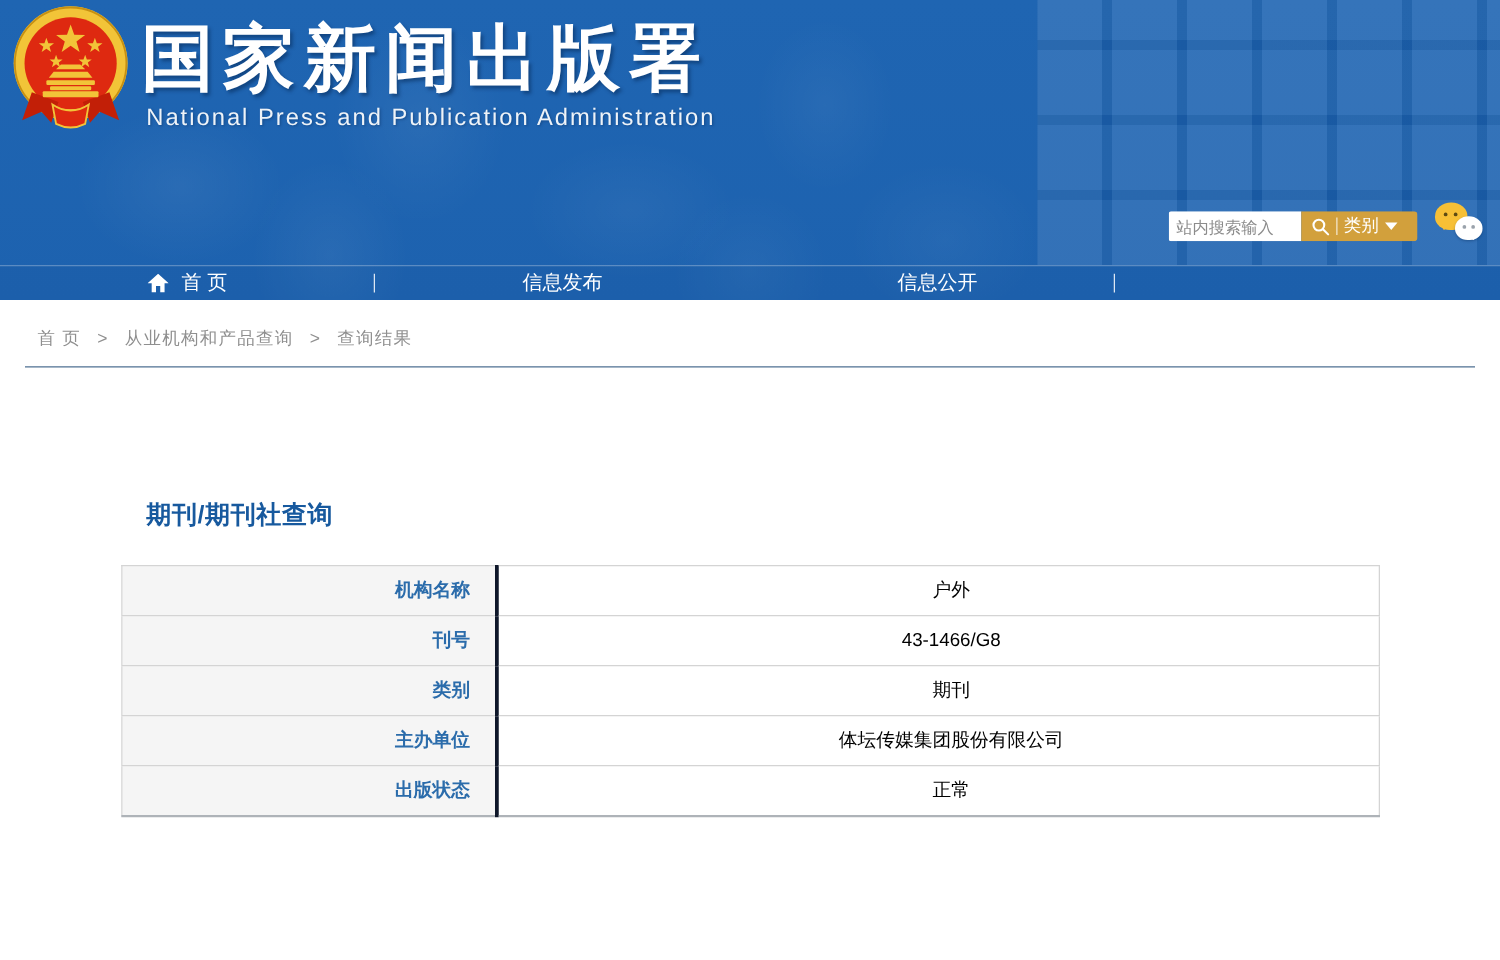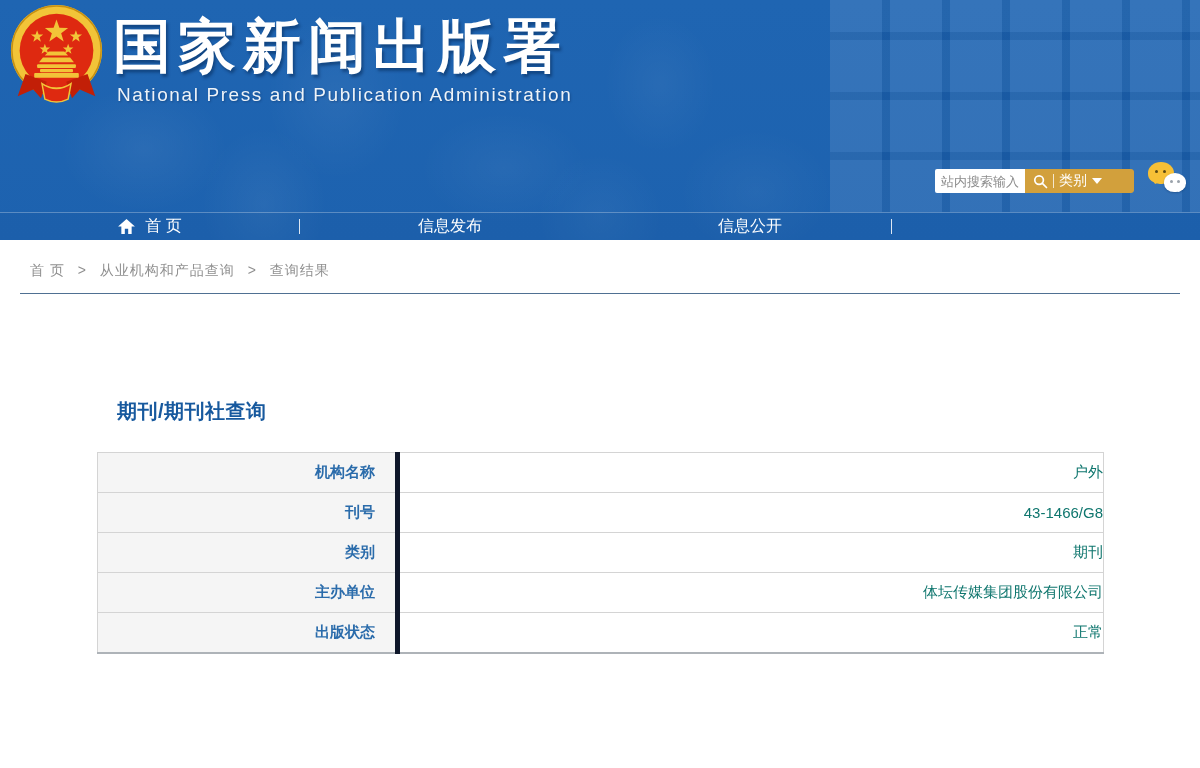--- a/index.html
+++ b/index.html
@@ -49,21 +49,21 @@
     text-align: right;
   }
 
   
   .search-widget {
     position: absolute; top: 169px; left: 935px;
     display: flex; align-items: stretch; height: 24px; width: 199px;
     border-radius: 2px; overflow: hidden;
   }
   .search-input {
-    width: 90px; height: 24px; border: none; outline: none;
+    width: 106px; height: 24px; border: none; outline: none;
     background: #ffffff; padding: 0 6px;
     font-size: 13px; color: #4c1d95; font-family: inherit;
   }
   .search-input::placeholder { color: #8c8c8c; }
   .search-gold {
     display: flex; align-items: center; gap: 5px;
     background: #d2a03c; padding: 0 8px; flex: 1;
     border-radius: 0 3px 3px 0;
   }
   .search-btn { display: flex; align-items: center; cursor: pointer; background: none; border: none; padding: 0; }
@@ -137,23 +137,23 @@
   }
   .info-table {
     margin: 27px 0 0 97px; width: 1007px;
     border-collapse: collapse; table-layout: fixed;
     border: 1px solid #d4d4d4; border-bottom: 2px solid #aeb3b8;
   }
   .info-table td { height: 40px; font-size: 15px; border-top: 1px solid #d4d4d4; }
   .info-table tr:first-child td { border-top: none; }
   .info-table .cell-label {
     width: 300px; background: #f5f5f5; color: #2b6cab; font-weight: bold;
-    text-align: right; padding-right: 20px; border-right: 5px solid #0f172a;
-  }
-  .info-table .cell-value { background: #ffffff; color: #0f766e; text-align: right; padding-left: 20px; }
+    text-align: right; padding-right: 20px; border-right: 3px solid #0f172a;
+  }
+  .info-table .cell-value { background: #ffffff; color: #000000; text-align: center; padding-left: 20px; }
 </style>
 </head>
 <body>
 
 <div class="hero">
   <div class="calligraphy"></div>
   <div class="seal-tiles"></div>
 
   <svg class="emblem" viewBox="0 0 100 103">
     <circle cx="50" cy="48" r="47" fill="#f2c438"></circle>

